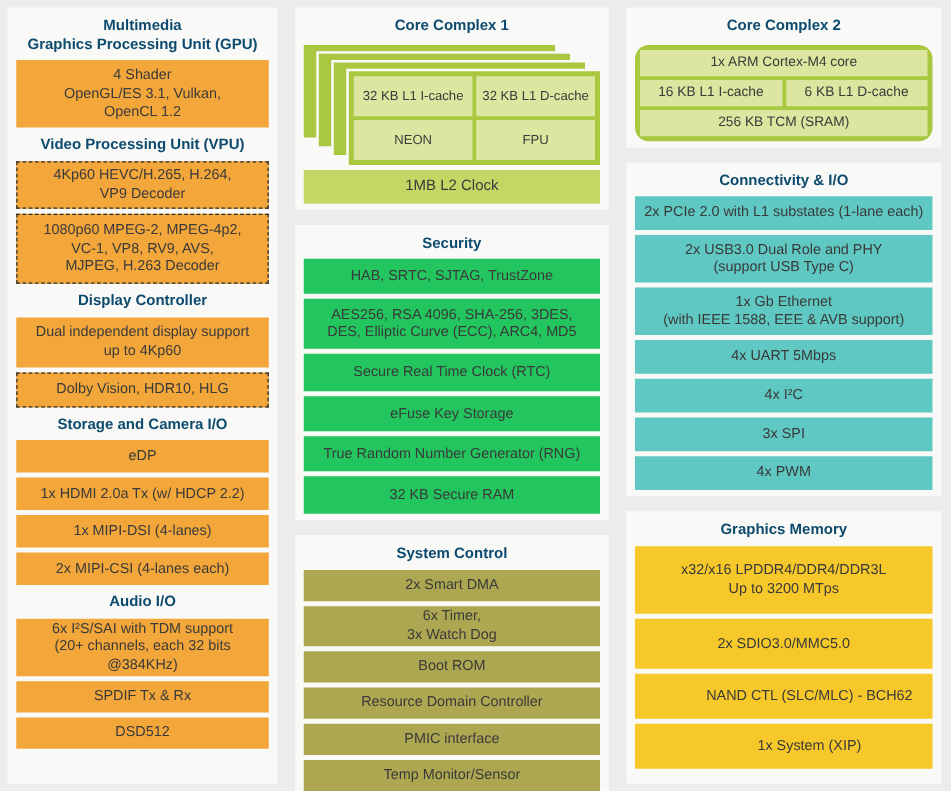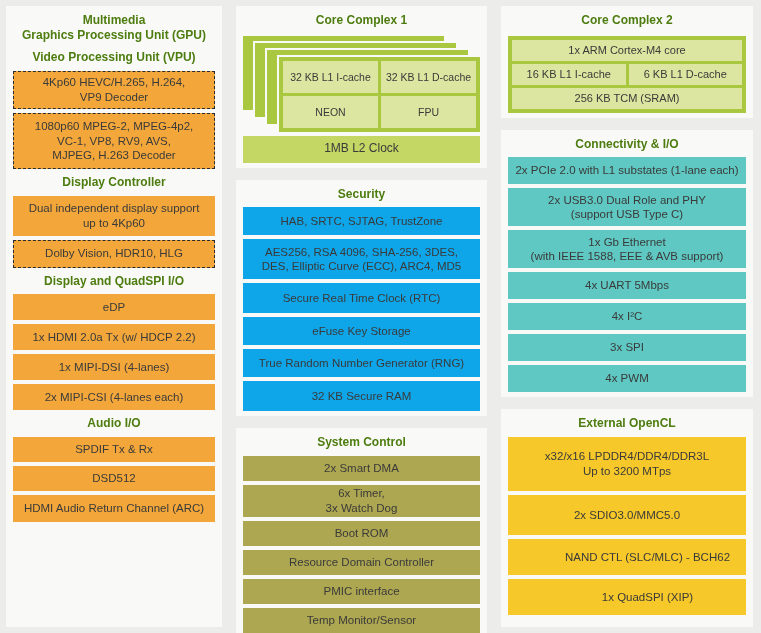--- a/index.html
+++ b/index.html
@@ -15,33 +15,33 @@
   .col-mid{width:251px;}
   .col-right{width:252px;}
   .panel{
     background:#f9f9f7;
     display:flex;flex-direction:column;gap:4px;
     padding:5px 7px;box-sizing:border-box;
   }
   .panel-full{height:100%;}
   .grow{flex:1;}
   .sec-title{
-    font-weight:bold;font-size:12px;color:#4d7c0f;
+    font-weight:bold;font-size:12px;color:#0c4a6e;
     text-align:center;white-space:pre-line;line-height:1.22;
     padding:2px 0;flex:none;
   }
   .blk{
     display:flex;align-items:center;justify-content:center;
     text-align:center;white-space:pre-line;
     font-size:11.5px;line-height:1.28;color:#3a3a3a;
     box-sizing:border-box;flex:none;padding:1px 3px;
   }
   .orange{background:#f3a73a;}
   .yellow{background:#f7c829;}
-  .blue{background:#0ea5e9;}
+  .blue{background:#22c55e;}
   .olive{background:#aea751;}
   .teal{background:#5fc8c2;}
   .dashed{border:1px dashed #2b2b2b;}
   .h25{min-height:25px;} .h26{min-height:26px;} .h27{min-height:27px;}
   .h28{min-height:28px;} .h30{min-height:30px;} .h32{min-height:32px;} .h36{min-height:36px;padding-left:44px;} .h38{min-height:38px;}
   .h40{min-height:40px;} .h54{min-height:54px;} .h56{min-height:56px;}
   
   .stack{position:relative;height:96px;flex:none;margin-top:2px;}
   .card-layer{
     position:absolute;width:calc(100% - 36px);height:74px;
@@ -50,62 +50,66 @@
   .card-layer.l0{left:0;top:0;} .card-layer.l1{left:12px;top:7px;}
   .card-layer.l2{left:24px;top:14px;}
   .card-front{
     position:absolute;left:36px;top:21px;width:calc(100% - 36px);height:75px;
     background:#a9c73f;box-shadow:0 0 0 2px #f9f9f7;
     display:grid;grid-template-columns:1fr 1fr;gap:3px;padding:4px;box-sizing:border-box;
   }
   .card-simple{
     background:#a9c73f;
     display:grid;grid-template-columns:1fr 1fr;gap:3px;padding:4px;box-sizing:border-box;
-    flex:none;margin-top:2px;
+    flex:none;margin-top:2px;border-radius:11px;
   }
   .cell{
     background:#dce6a0;display:flex;align-items:center;justify-content:center;
     font-size:10.5px;color:#3a3a3a;text-align:center;min-height:19px;padding:0 2px;
   }
   .card-simple .cell{min-height:21px;font-size:11px;}
   .span2{grid-column:1 / span 2;}
   .green-mid{background:#c4d765;}
 </style>
 </head>
 <body>
 
 <div class="page">
 
   <div class="col col-left">
     <div class="panel panel-full">
       <div class="sec-title">Multimedia
 Graphics Processing Unit (GPU)</div>
+      <div class="blk orange h54">4 Shader
+OpenGL/ES 3.1, Vulkan,
+OpenCL 1.2</div>
 
       <div class="sec-title">Video Processing Unit (VPU)</div>
       <div class="blk orange dashed h38">4Kp60 HEVC/H.265, H.264,
 VP9 Decoder</div>
       <div class="blk orange dashed h56">1080p60 MPEG-2, MPEG-4p2,
 VC-1, VP8, RV9, AVS,
 MJPEG, H.263 Decoder</div>
 
       <div class="sec-title">Display Controller</div>
       <div class="blk orange h40">Dual independent display support
 up to 4Kp60</div>
       <div class="blk orange dashed h28">Dolby Vision, HDR10, HLG</div>
 
-      <div class="sec-title">Display and QuadSPI I/O</div>
+      <div class="sec-title">Storage and Camera I/O</div>
       <div class="blk orange h26">eDP</div>
       <div class="blk orange h26">1x HDMI 2.0a Tx (w/ HDCP 2.2)</div>
       <div class="blk orange h26">1x MIPI-DSI (4-lanes)</div>
       <div class="blk orange h26">2x MIPI-CSI (4-lanes each)</div>
 
       <div class="sec-title">Audio I/O</div>
+      <div class="blk orange h38">6x I²S/SAI with TDM support
+(20+ channels, each 32 bits @384KHz)</div>
       <div class="blk orange h25">SPDIF Tx &amp; Rx</div>
       <div class="blk orange h25">DSD512</div>
-      <div class="blk orange h27">HDMI Audio Return Channel (ARC)</div>
     </div>
   </div>
 
   <div class="col col-mid">
     <div class="panel">
       <div class="sec-title">Core Complex 1</div>
       <div class="stack">
         <div class="card-layer l0"></div>
         <div class="card-layer l1"></div>
         <div class="card-layer l2"></div>
@@ -160,22 +164,22 @@
 (support USB Type C)</div>
       <div class="blk teal h38">1x Gb Ethernet
 (with IEEE 1588, EEE &amp; AVB support)</div>
       <div class="blk teal h27">4x UART 5Mbps</div>
       <div class="blk teal h27">4x I²C</div>
       <div class="blk teal h27">3x SPI</div>
       <div class="blk teal h27">4x PWM</div>
     </div>
 
     <div class="panel grow">
-      <div class="sec-title">External OpenCL</div>
+      <div class="sec-title">Graphics Memory</div>
       <div class="blk yellow h54">x32/x16 LPDDR4/DDR4/DDR3L
 Up to 3200 MTps</div>
       <div class="blk yellow h40">2x SDIO3.0/MMC5.0</div>
       <div class="blk yellow h36">NAND CTL (SLC/MLC) - BCH62</div>
-      <div class="blk yellow h36">1x QuadSPI (XIP)</div>
+      <div class="blk yellow h36">1x System (XIP)</div>
     </div>
   </div>
 
 </div>
 
 </body></html>

